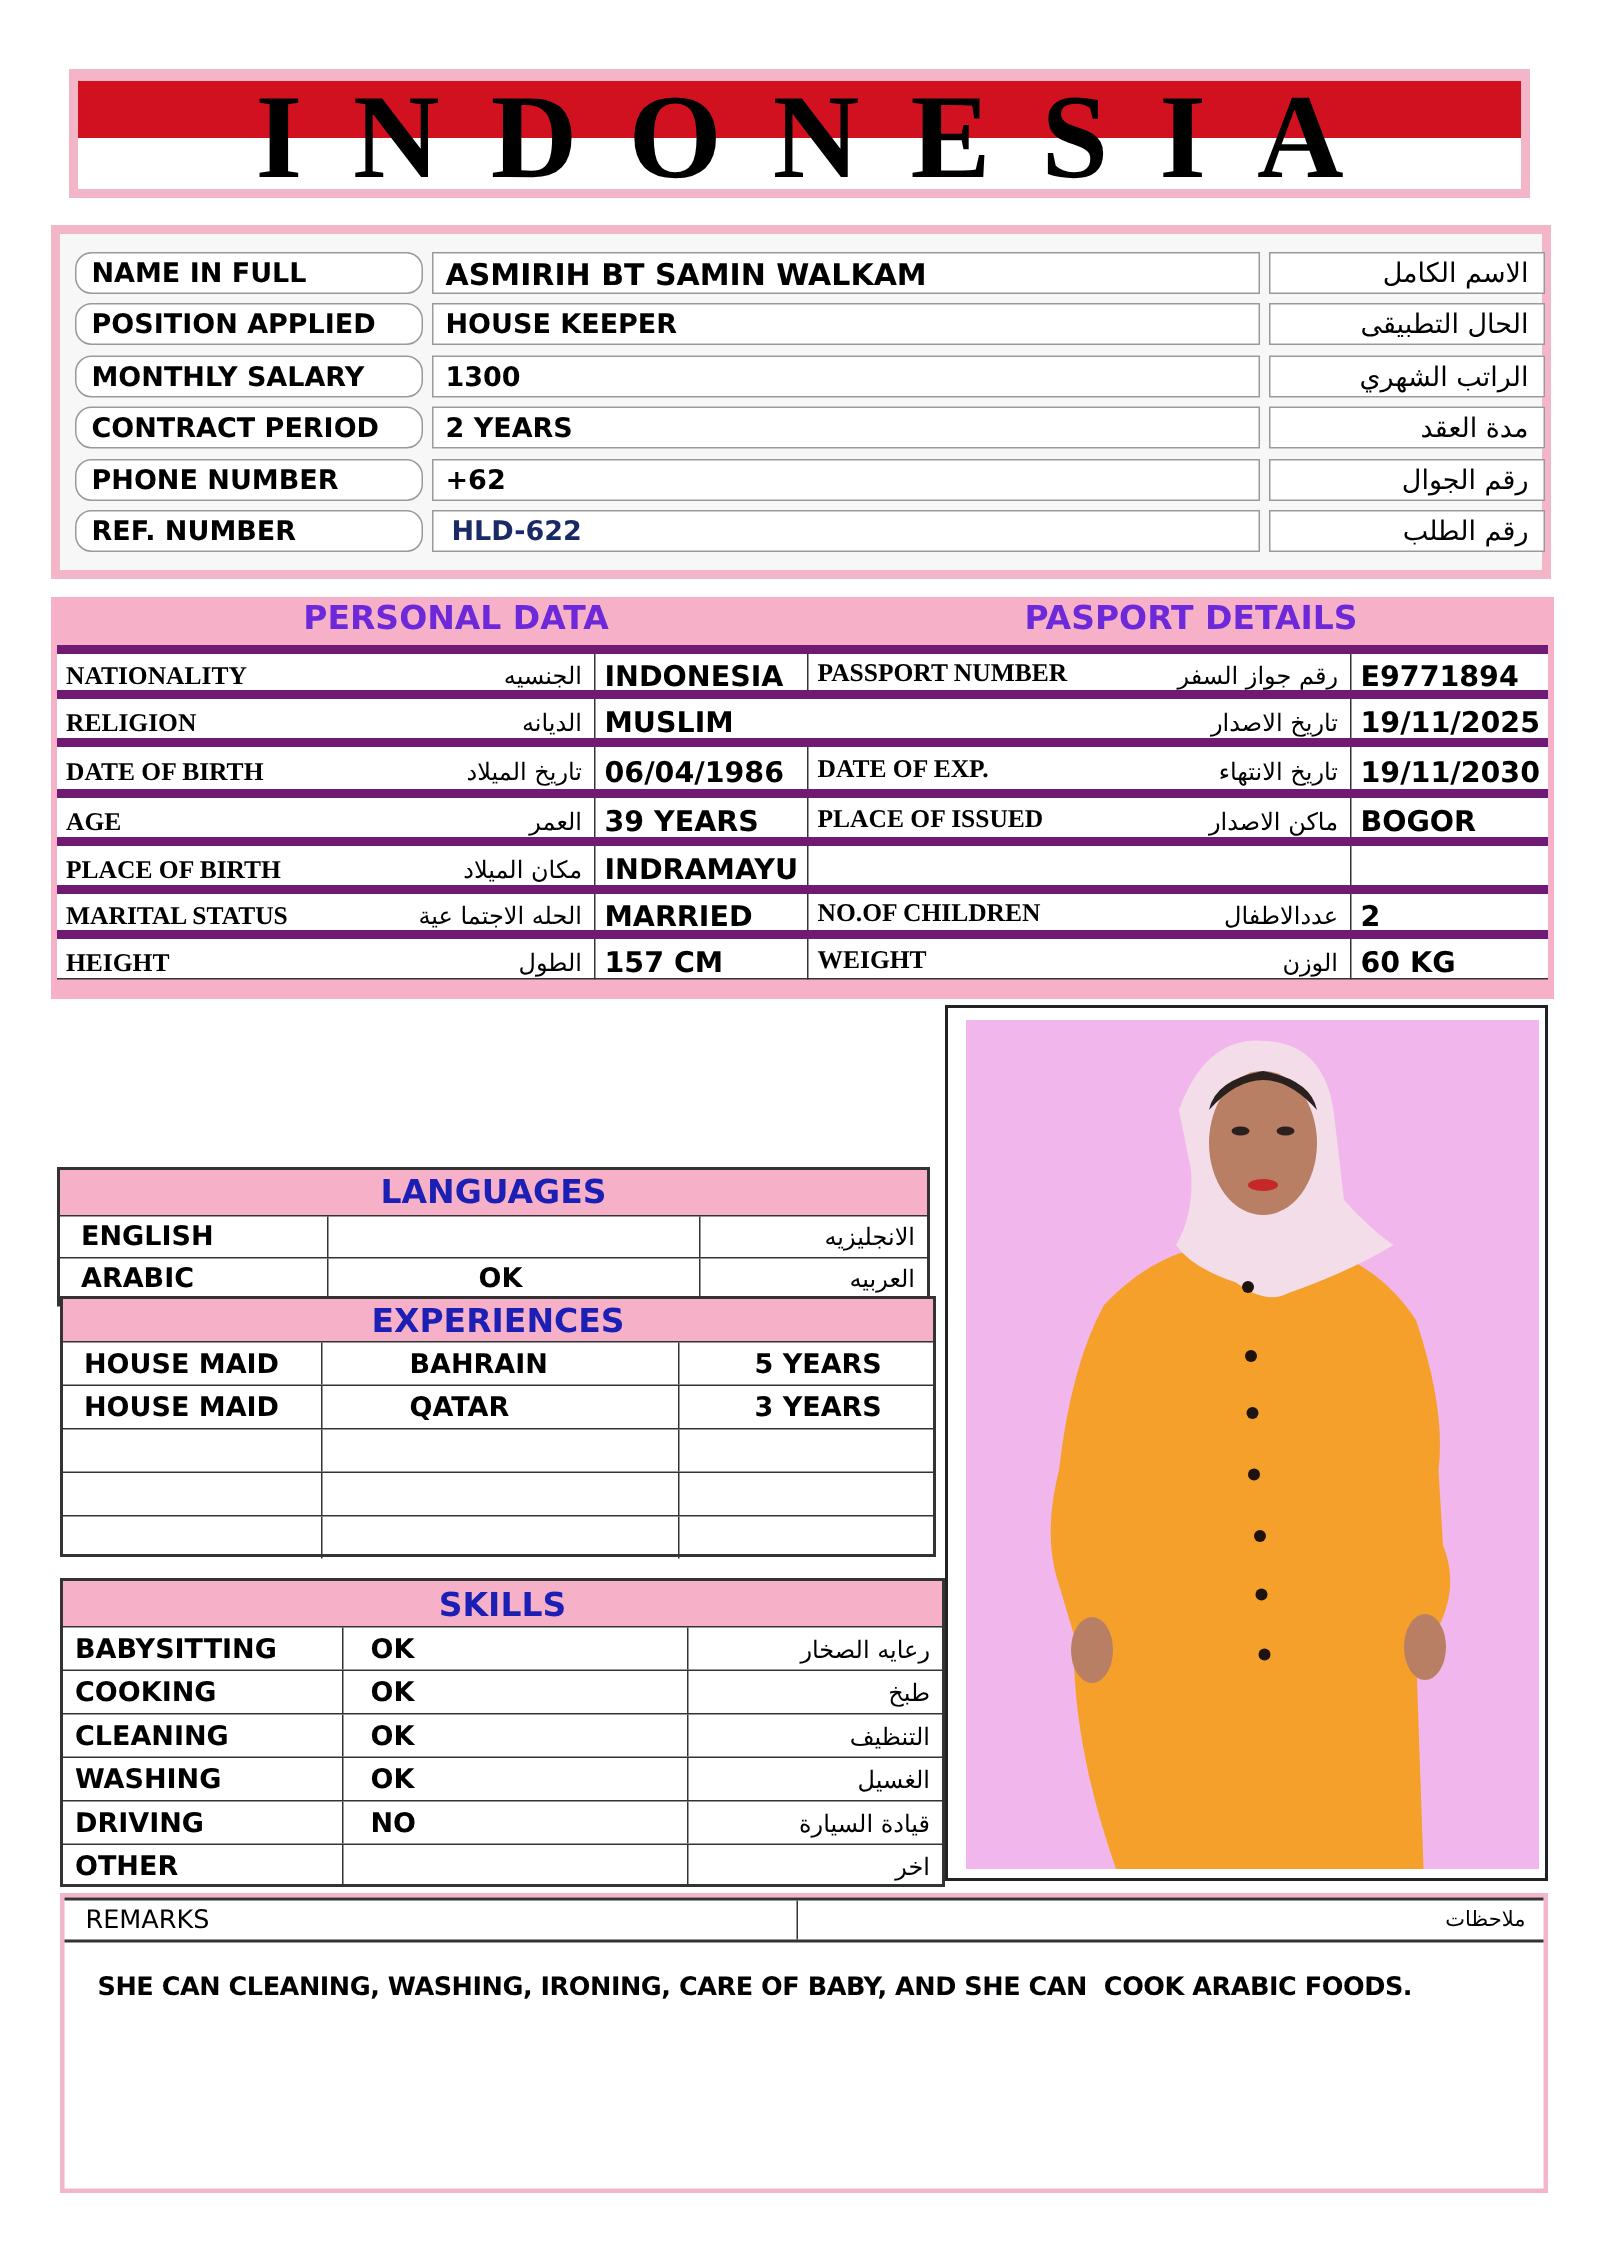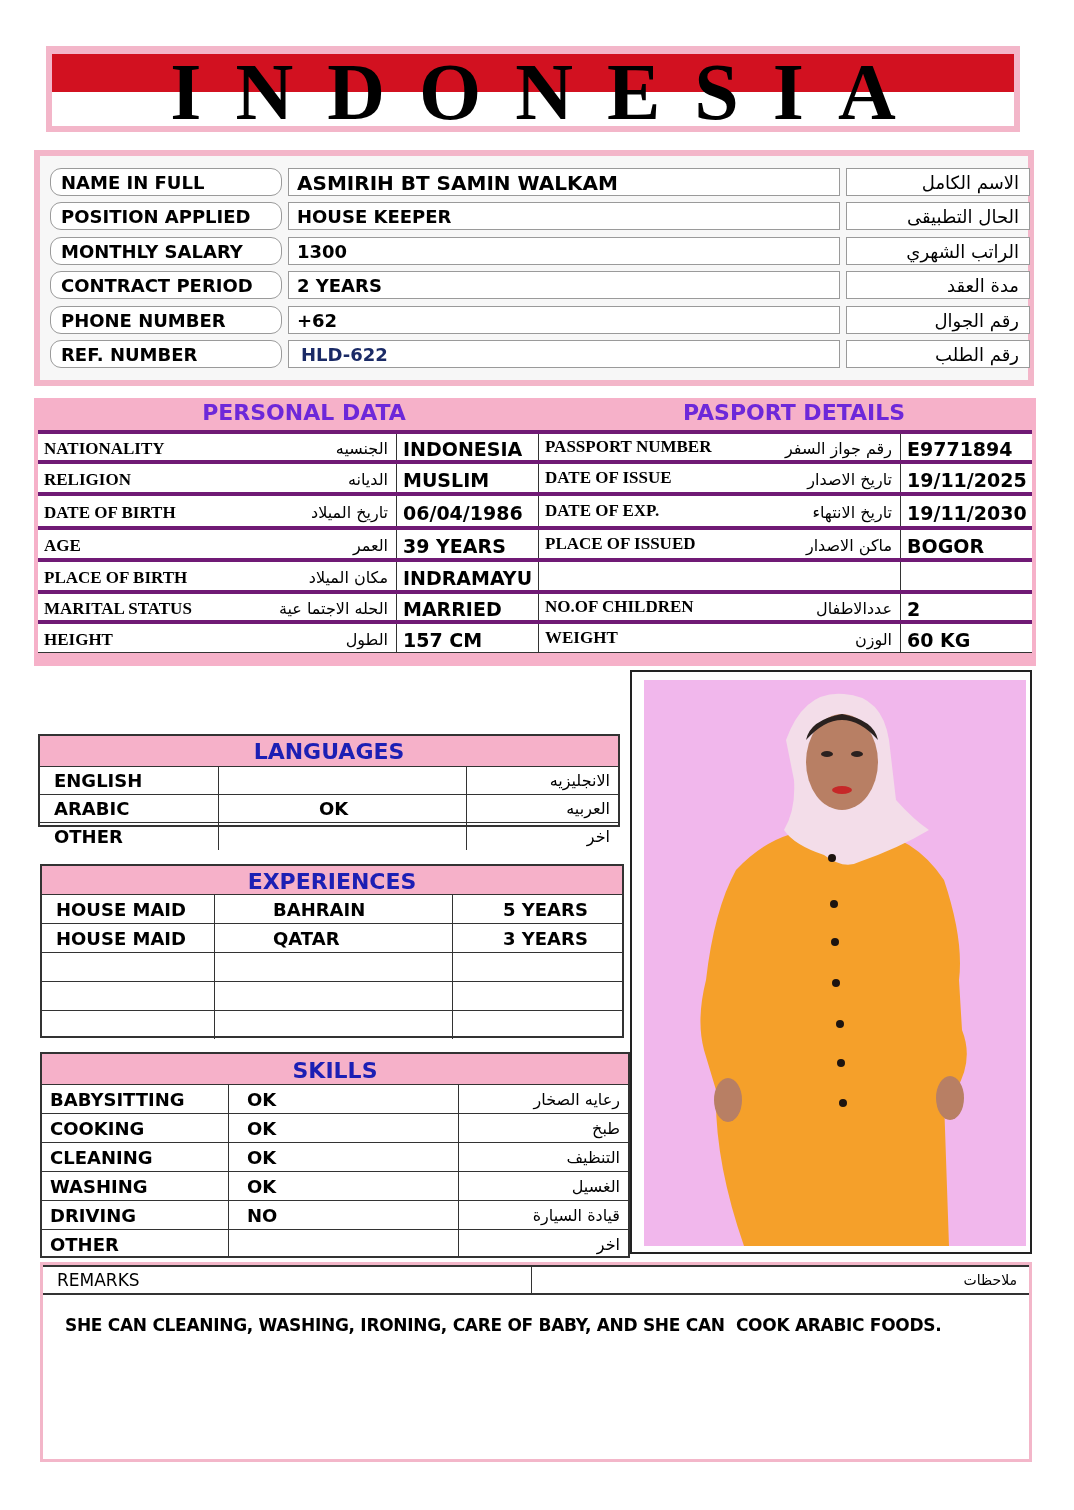--- a/index.html
+++ b/index.html
@@ -17,21 +17,21 @@
   .tcell{position:absolute;top:0;height:28px;border:1px solid #9a9a9a;background:#fff;box-sizing:border-box;font-family:"DejaVu Sans",sans-serif;font-weight:bold;font-size:18px;line-height:28px;white-space:nowrap;overflow:hidden;}
   .tcell.lbl{left:0;width:232px;padding-left:10px;border-radius:11px;}
   .tcell.val{left:238px;width:552px;padding-left:8px;}
   .tcell.ar{left:796px;width:184px;padding-right:10px;text-align:right;font-weight:normal;font-size:18px;}
   .tcell.val.big{font-size:20px;}
   .tcell.val.ref{color:#1a2a66;}
   
   #pp{left:34px;top:398px;width:1002px;height:268px;background:#f6b1c9;}
   .sechead{position:absolute;font-weight:bold;color:#6d28d9;font-size:22px;line-height:30px;text-align:center;}
   #ppgrid{position:absolute;left:4px;top:32px;width:994px;height:222px;background:#fff;}
-  .prow{position:absolute;left:0;width:994px;border-top:4px solid #701a75;box-sizing:border-box;}
+  .prow{position:absolute;left:0;width:994px;border-top:6px solid #701a75;box-sizing:border-box;}
   .pc{position:absolute;top:0;height:100%;box-sizing:border-box;white-space:nowrap;overflow:hidden;}
   .pc.en{font-family:"Liberation Serif",serif;font-weight:bold;font-size:17px;padding-left:6px;}
   .pc.ar{text-align:right;font-size:16px;padding-right:6px;}
   .pc.v{font-weight:bold;font-size:19px;padding-left:6px;border-left:1px solid #333;}
   
   #photoframe{left:630px;top:670px;width:402px;height:584px;border:2px solid #222;box-sizing:border-box;background:#fff;}
   #photo{position:absolute;left:12px;top:8px;width:382px;height:566px;background:#f1b7ec;overflow:hidden;}
   
   .box{position:absolute;background:#fff;border:2px solid #333;box-sizing:border-box;}
   .boxhead{position:absolute;left:0;top:0;width:100%;background:#f6b1c9;color:#1c1fb4;font-weight:bold;font-size:22px;text-align:center;}
@@ -95,21 +95,20 @@
         <div class="pc ar" style="left:240px;width:116px;line-height:30px">الجنسيه</div>
         <div class="pc v" style="left:358px;width:142px;line-height:30px">INDONESIA</div>
         <div class="pc en" style="left:500px;width:230px;line-height:26px;border-left:1px solid #333">PASSPORT NUMBER</div>
         <div class="pc ar" style="left:730px;width:130px;line-height:30px">رقم جواز السفر</div>
         <div class="pc v" style="left:862px;width:132px;line-height:30px">E9771894</div>
       </div>
       <div class="prow" style="top: 30px; height: 32px;">
         <div class="pc en" style="left:0;width:240px;line-height:32px">RELIGION</div>
         <div class="pc ar" style="left:240px;width:116px;line-height:32px">الديانه</div>
         <div class="pc v" style="left:358px;width:142px;line-height:32px">MUSLIM</div>
-        <div class="pc en" style="left:500px;width:230px;line-height:28px;border-left:1px solid #333">DATE OF ISSUE</div>
         <div class="pc ar" style="left:730px;width:130px;line-height:32px">تاريخ الاصدار</div>
         <div class="pc v" style="left:862px;width:132px;line-height:32px">19/11/2025</div>
       </div>
       <div class="prow" style="top: 62px; height: 34px;">
         <div class="pc en" style="left:0;width:240px;line-height:34px">DATE OF BIRTH</div>
         <div class="pc ar" style="left:240px;width:116px;line-height:34px">تاريخ الميلاد</div>
         <div class="pc v" style="left:358px;width:142px;line-height:34px">06/04/1986</div>
         <div class="pc en" style="left:500px;width:230px;line-height:30px;border-left:1px solid #333">DATE OF EXP.</div>
         <div class="pc ar" style="left:730px;width:130px;line-height:34px">تاريخ الانتهاء</div>
         <div class="pc v" style="left:862px;width:132px;line-height:34px">19/11/2030</div>
@@ -143,21 +142,21 @@
         <div class="pc ar" style="left:240px;width:116px;line-height:32px">الطول</div>
         <div class="pc v" style="left:358px;width:142px;line-height:32px">157 CM</div>
         <div class="pc en" style="left:500px;width:230px;line-height:28px;border-left:1px solid #333">WEIGHT</div>
         <div class="pc ar" style="left:730px;width:130px;line-height:32px">الوزن</div>
         <div class="pc v" style="left:862px;width:132px;line-height:32px">60 KG</div>
       </div>
       <div style="position: absolute; left: 0px; top: 222px; width: 994px; height: 1px; background: rgb(51, 51, 51);"></div>
     </div>
 </div>
 
-<div class="box" style="left:38px;top:734px;width:582px;height:93px;padding-left:27px;">
+<div class="box" style="left:38px;top:778px;width:582px;height:93px;padding-left:27px;">
   <div class="boxhead" style="height:30px;line-height:32px;">LANGUAGES</div>
   <div id="langrows"></div>
 <div class="grow" style="top: 30px; height: 28px;">
       <div class="gc" style="left: 0px; width: 178px; line-height: 28px; padding-left: 14px;">ENGLISH</div>
       <div class="gc" style="left: 178px; width: 248px; line-height: 28px; padding-left: 100px; border-left: 1px solid rgb(51, 51, 51);"></div>
       <div class="gc ar" style="left: 426px; width: 152px; line-height: 28px; border-left: 1px solid rgb(51, 51, 51);">الانجليزيه</div>
     </div>
     <div class="grow" style="top: 58px; height: 28px;">
       <div class="gc" style="left: 0px; width: 178px; line-height: 28px; padding-left: 14px;">ARABIC</div>
       <div class="gc" style="left: 178px; width: 248px; line-height: 28px; padding-left: 100px; border-left: 1px solid rgb(51, 51, 51);">OK</div>

